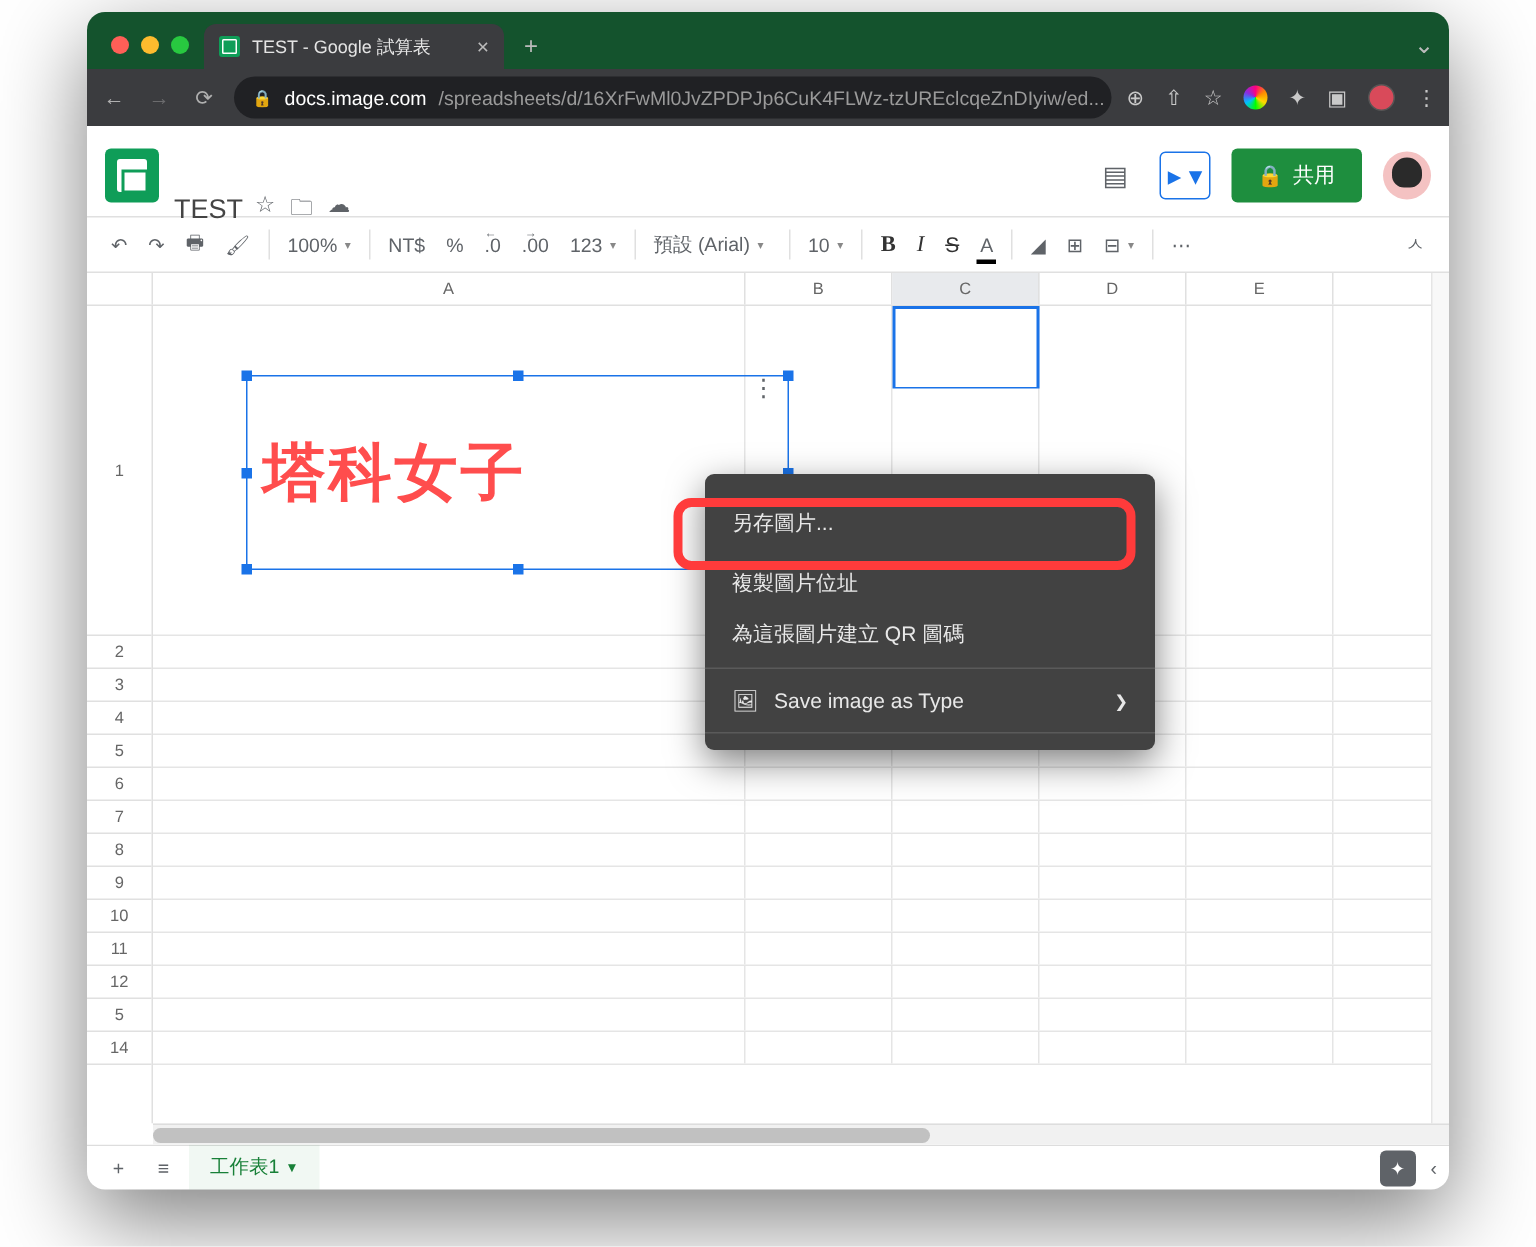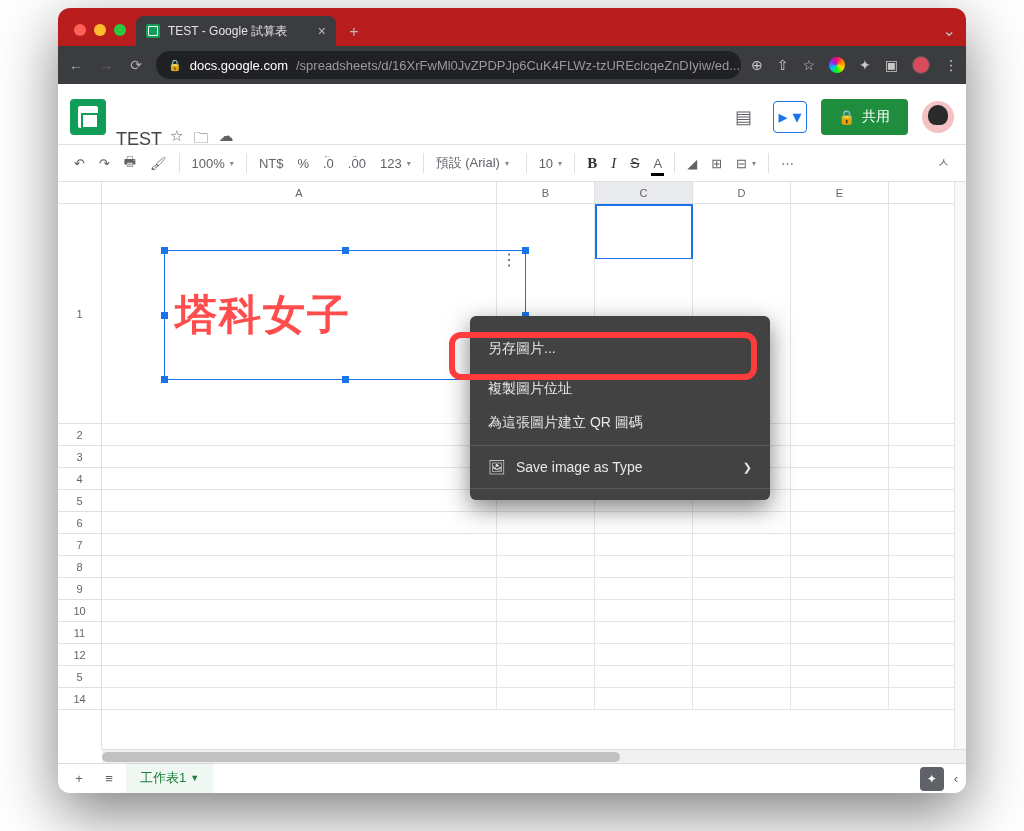--- a/index.html
+++ b/index.html
@@ -10,21 +10,21 @@
   left: 58px; top: 8px;
   width: 908px; height: 785px;
   background: #fff;
   border-radius: 12px;
   overflow: hidden;
   box-shadow: 0 20px 60px rgba(0,0,0,0.5);
 }
 
 
 .browser-top {
-  background: #b91c1c;
+  background: #14532d;
   height: 76px;
   display: flex;
   flex-direction: column;
 }
 .tab-strip {
   height: 38px;
   display: flex;
   align-items: flex-end;
   padding-left: 10px;
 }
@@ -233,21 +233,21 @@
       </div>
       <div class="newtab">+</div>
       <div class="tabbar-menu">⌄</div>
     </div>
     <div class="url-row">
       <span class="nav-arrow">←</span>
       <span class="nav-arrow dim">→</span>
       <span class="nav-arrow">⟳</span>
       <div class="url-bar">
         <span class="lock">🔒</span>
-        <span class="url-host">docs.google.com</span>
+        <span class="url-host">docs.image.com</span>
         <span class="url-path">/spreadsheets/d/16XrFwMl0JvZPDPJp6CuK4FLWz-tzUREclcqeZnDIyiw/ed...</span>
       </div>
       <div class="browser-icons">
         <span>⊕</span>
         <span>⇧</span>
         <span>☆</span>
         <span class="color-dot"></span>
         <span>✦</span>
         <span>▣</span>
         <span class="avatar-sm"></span>

